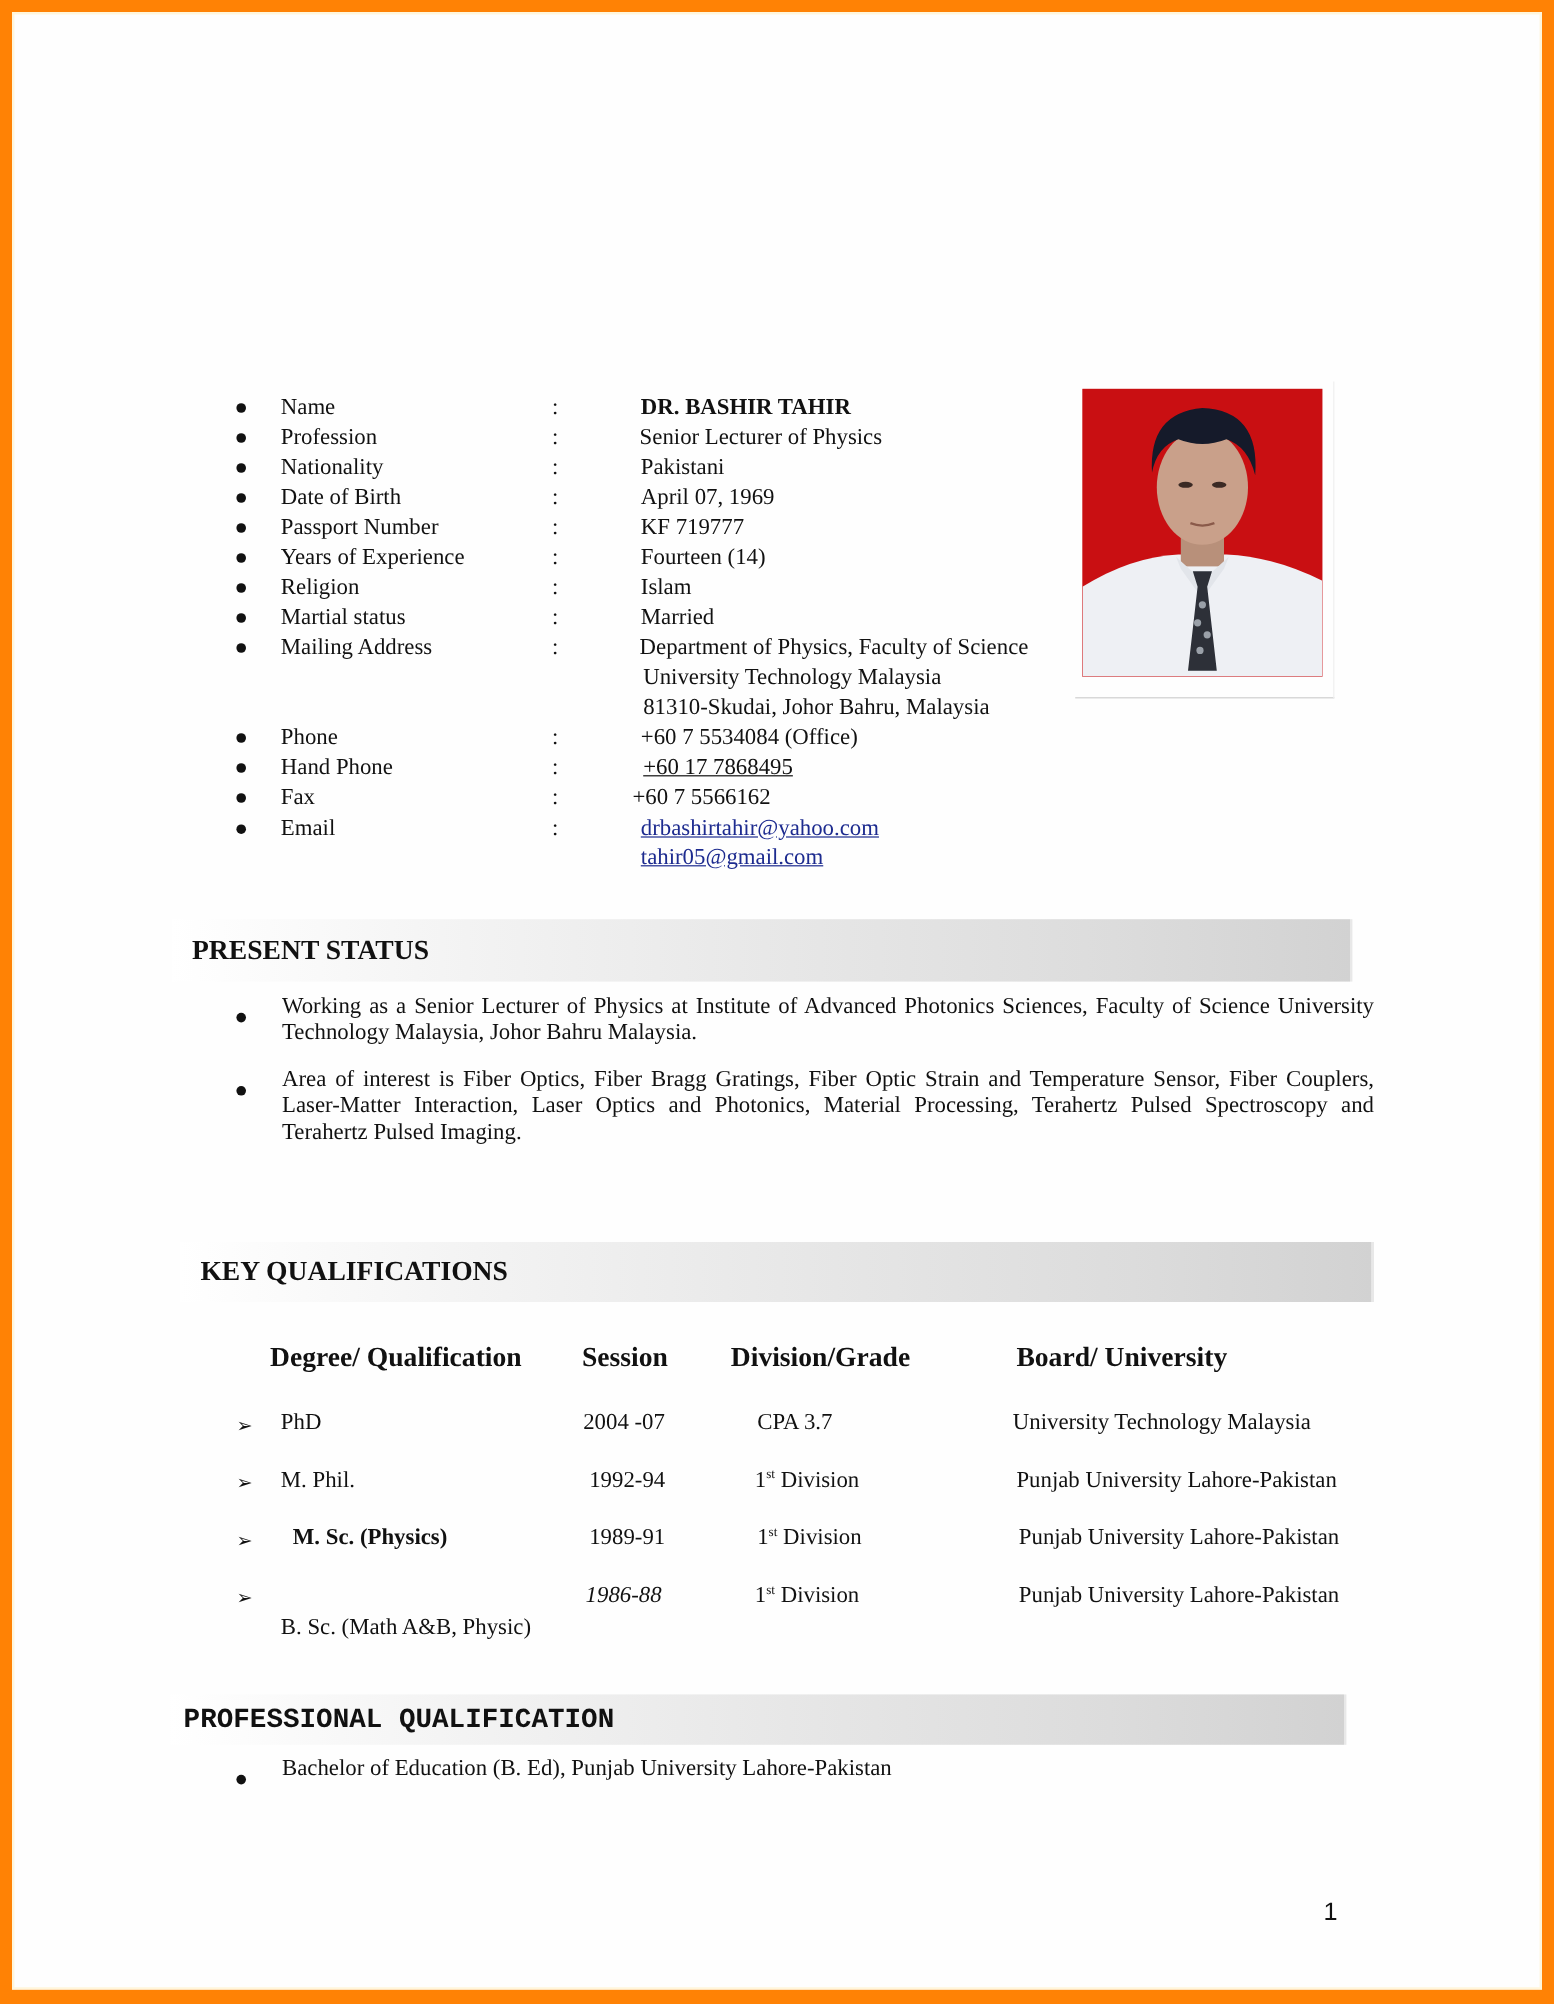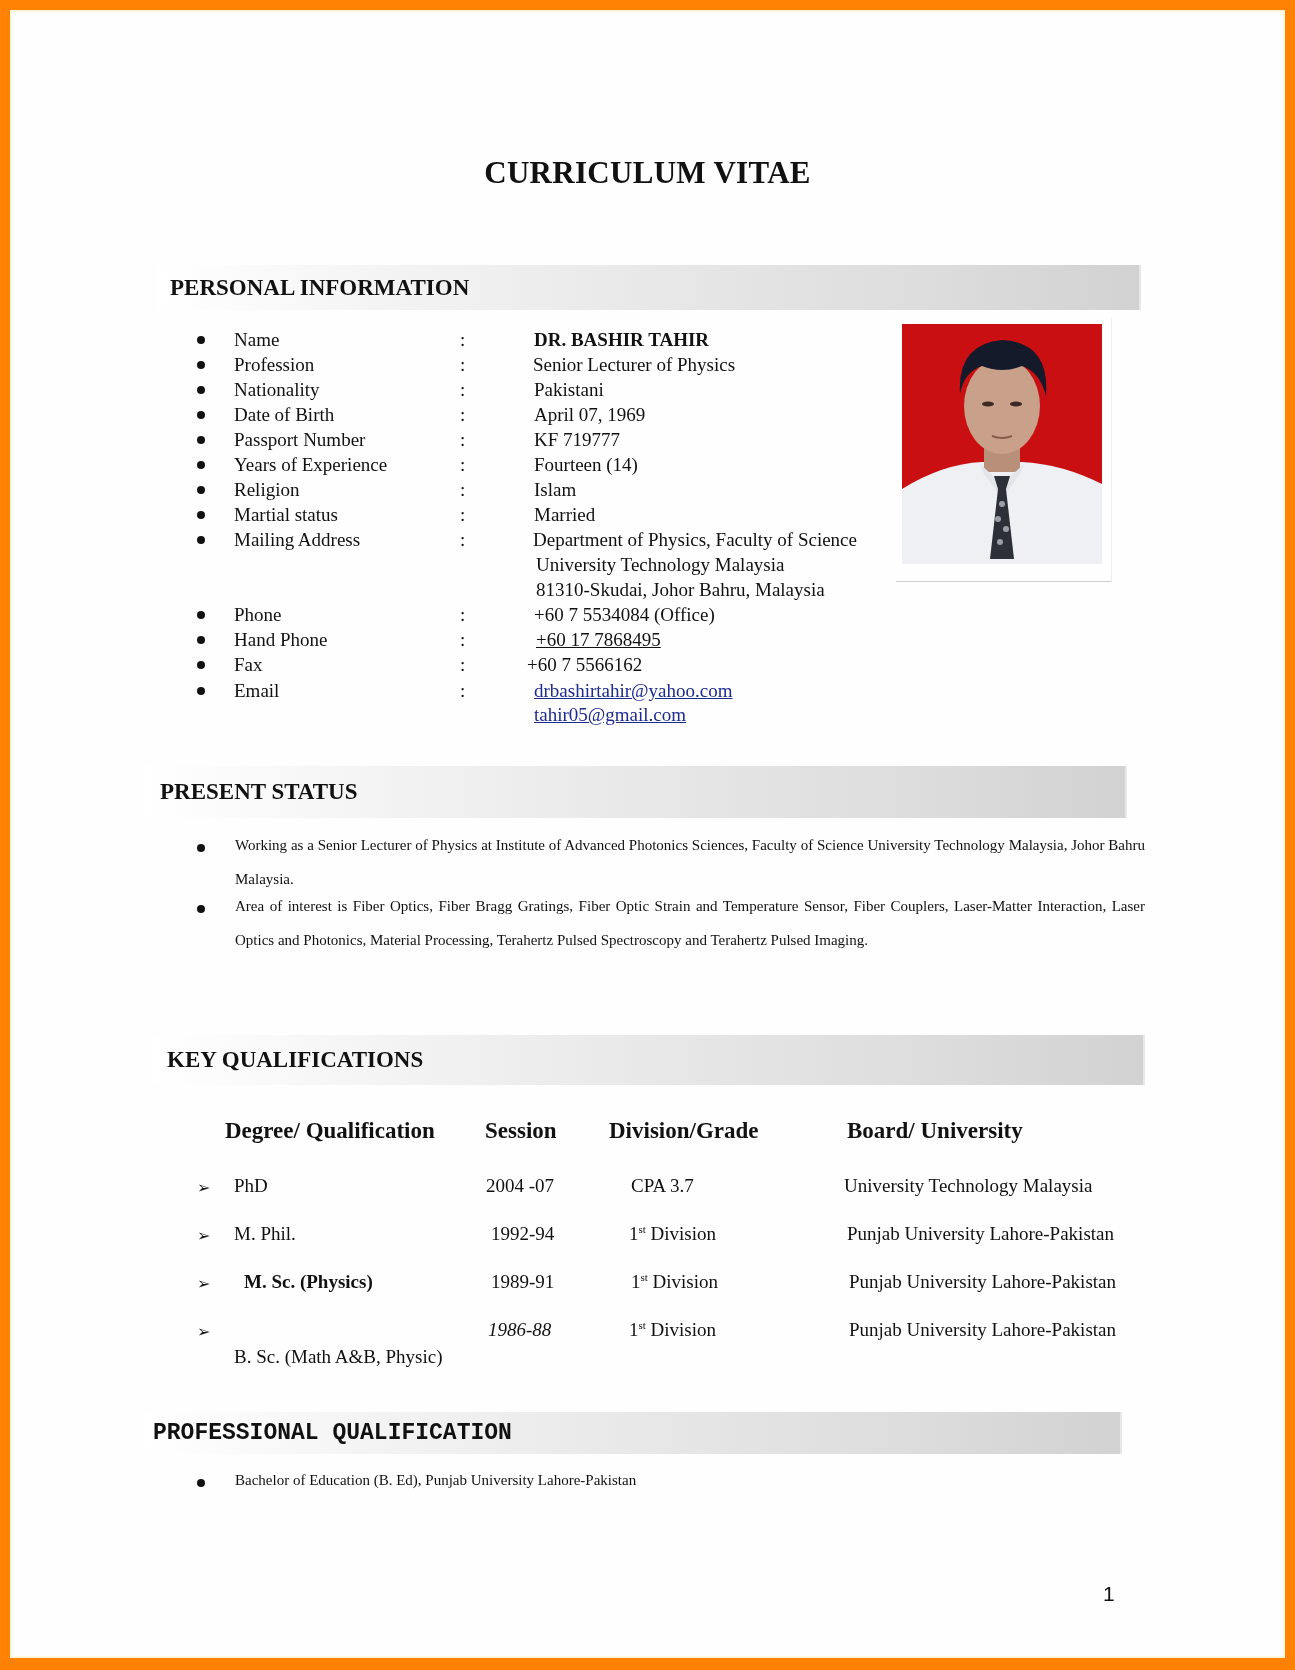--- a/index.html
+++ b/index.html
@@ -52,45 +52,41 @@
     }
     .photo-frame {
       position: absolute; left: 886px; top: 308px;
       width: 216px; height: 264px;
       border-bottom: 1px solid #cfcfcf;
       border-right: 1px solid #efefef;
     }
     .para {
       position: absolute;
       left: 225px; width: 910px;
-      font-size: 15px;
-      line-height: 34px;
+      font-size: 19px;
+      line-height: 22px;
       text-align: justify;
     }
     .para-bullet { position: absolute; left: 187px; width: 8px; height: 8px; border-radius: 50%; background: #111; }
     .qh { position: absolute; font-size: 23px; font-weight: bold; white-space: nowrap; }
     .qcell { position: absolute; font-size: 19px; white-space: nowrap; }
     .arrow { position: absolute; font-size: 16px; }
     sup { font-size: 11px; vertical-align: 7px; }
     .pagenum {
       position: absolute; left: 1093px; top: 1572px;
       font-family: "Liberation Sans", "DejaVu Sans", sans-serif;
       font-size: 21px;
     }
   </style>
 </head>
 <body>
 
 <div class="page">
 
-  <div class="abs title">CURRICULUM VITAE</div>
-
-  <div class="bar" style="left:146px; top:255px; width:985px; height:45px;">
-    <span class="bar-title" style="left:14px;">PERSONAL INFORMATION</span>
-  </div>
+
 
   <div>
     <div class="info-row" style="left:187px; top:318px;">
       <span class="bullet"></span>
       <span class="lbl">Name</span>
       <span class="colon">:</span>
       <span class="val bold" style="left:337px;">DR. BASHIR TAHIR</span>
     </div>
     <div class="info-row" style="left:187px; top:343px;">
       <span class="bullet"></span>

